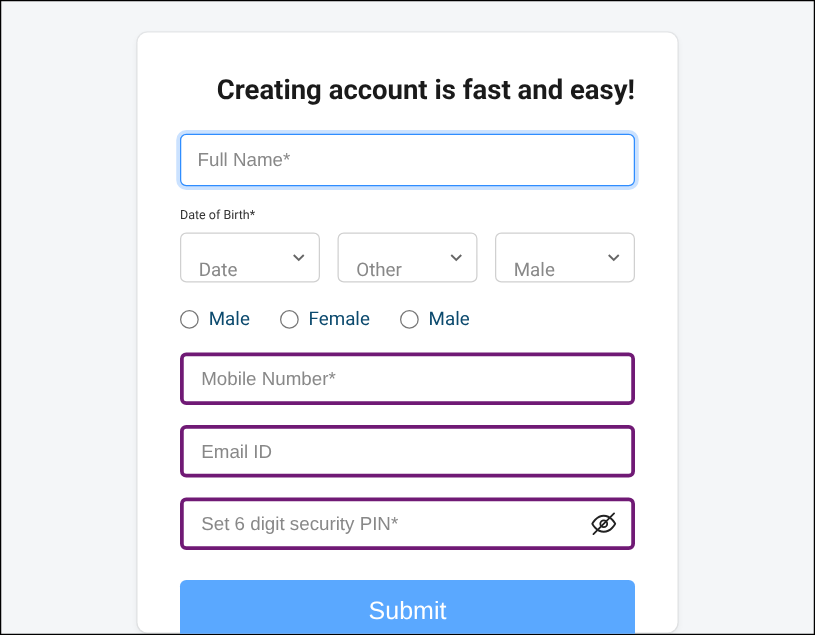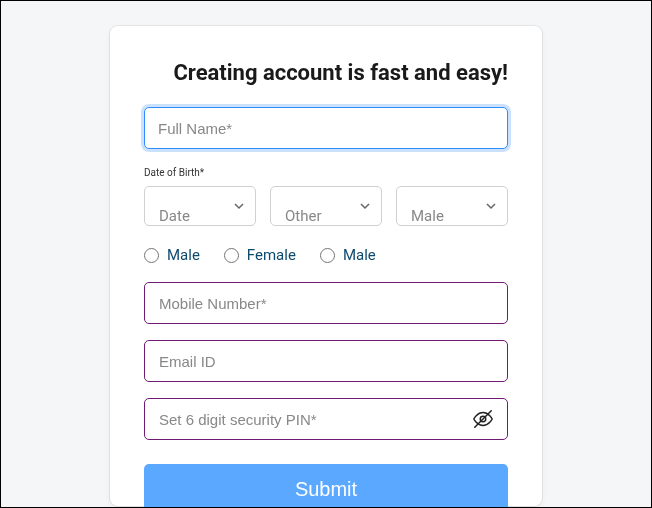--- a/index.html
+++ b/index.html
@@ -27,21 +27,21 @@
     .title {
       font-size: 22px;
       font-weight: 700;
       color: #1a1a1a;
       margin-bottom: 22px;
       text-align: right;
     }
     .form-input {
       width: 100%;
       height: 42px;
-      border: 1px solid #701a75;
+      border: 3px solid #701a75;
       border-radius: 5px;
       padding: 0 14px;
       font-size: 15px;
       color: #333;
       background: #fff;
       outline: none;
     }
     .form-input::placeholder {
       color: #888;
     }

